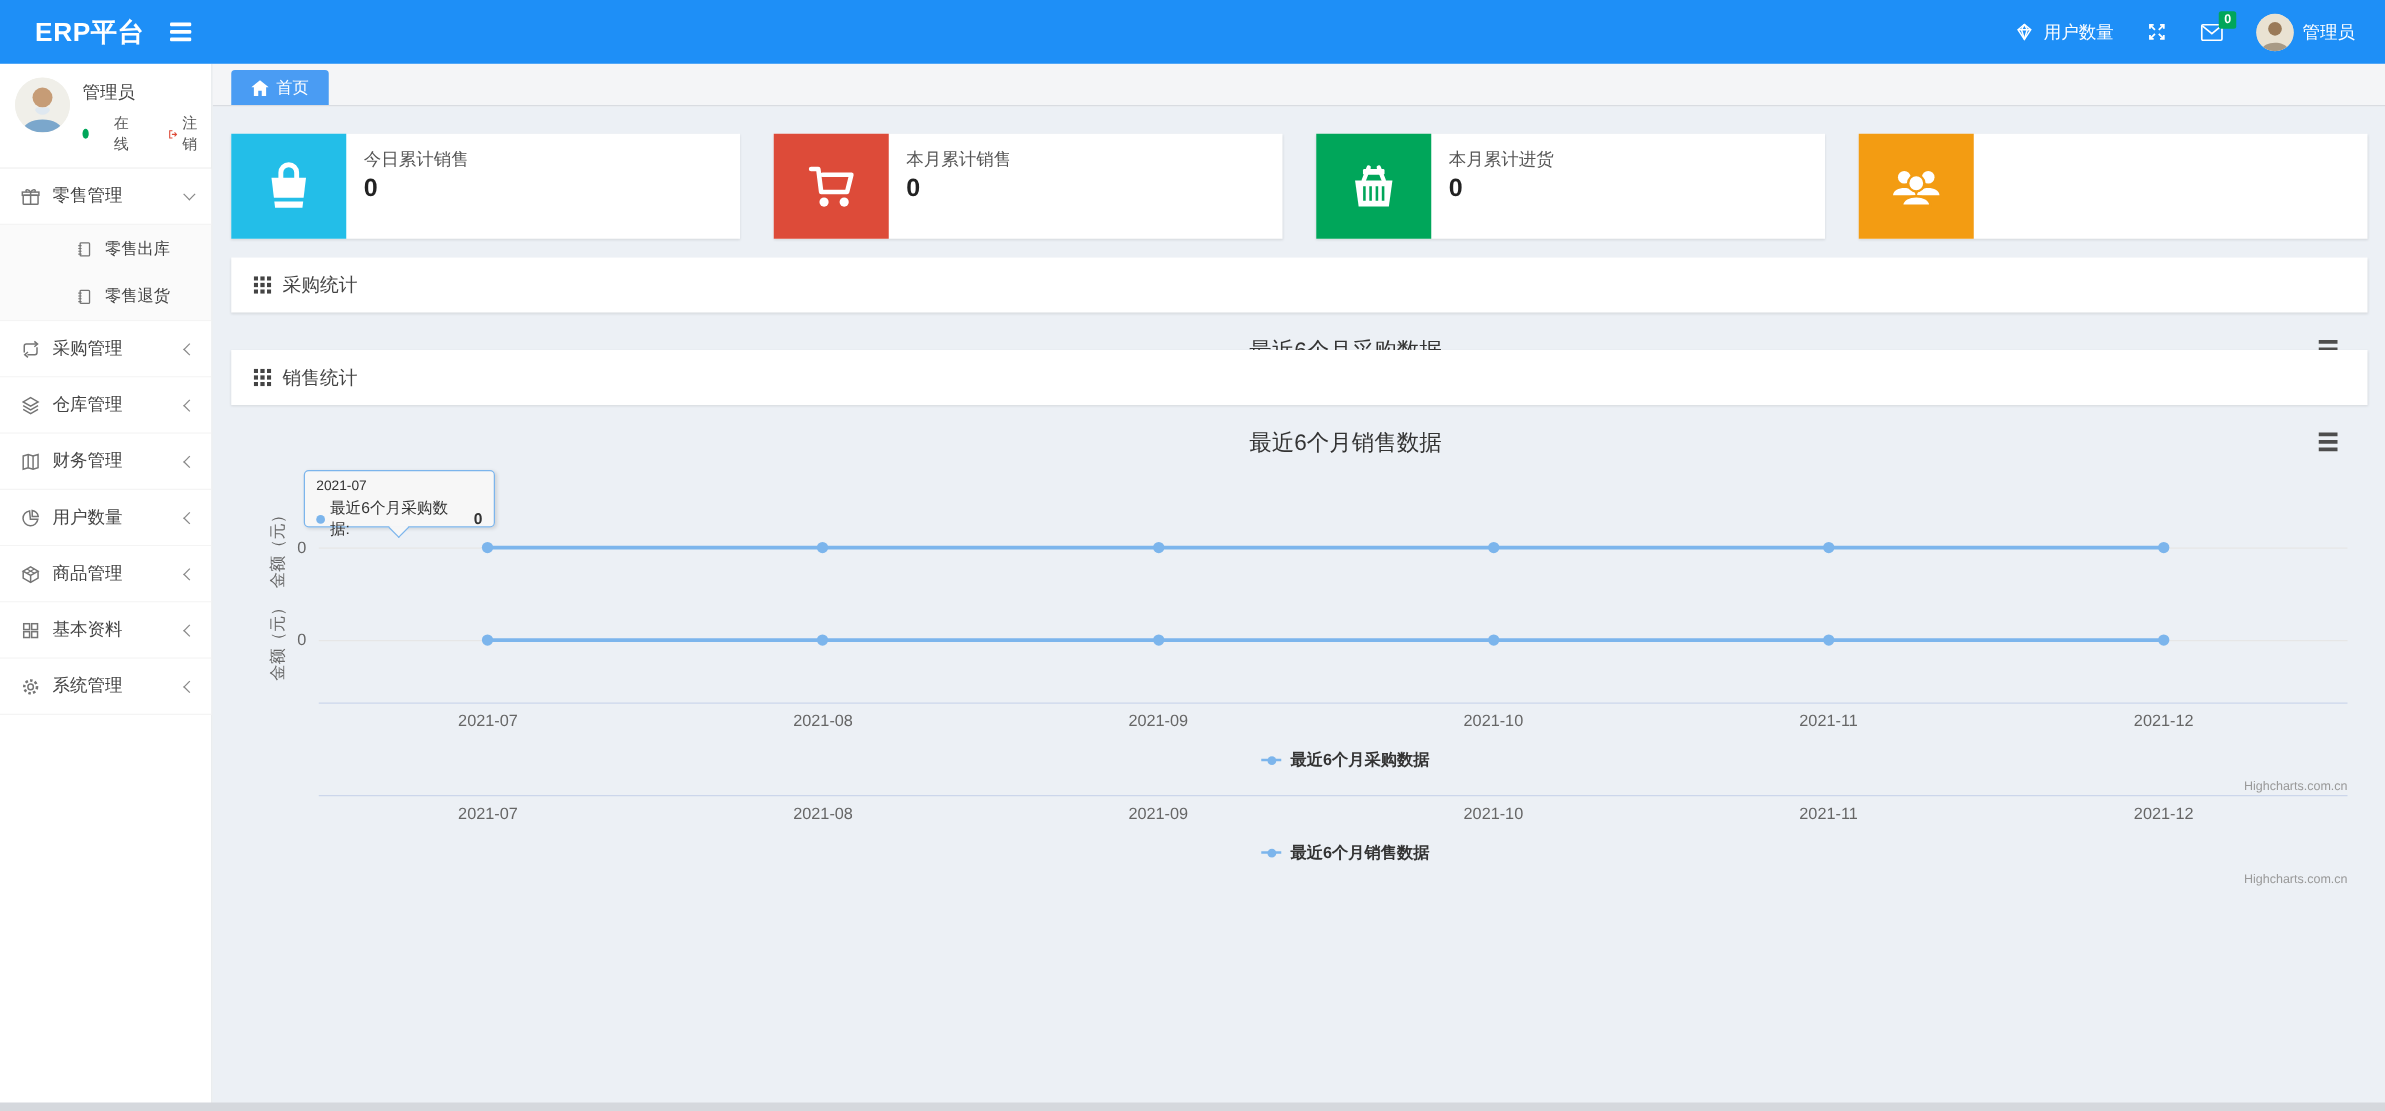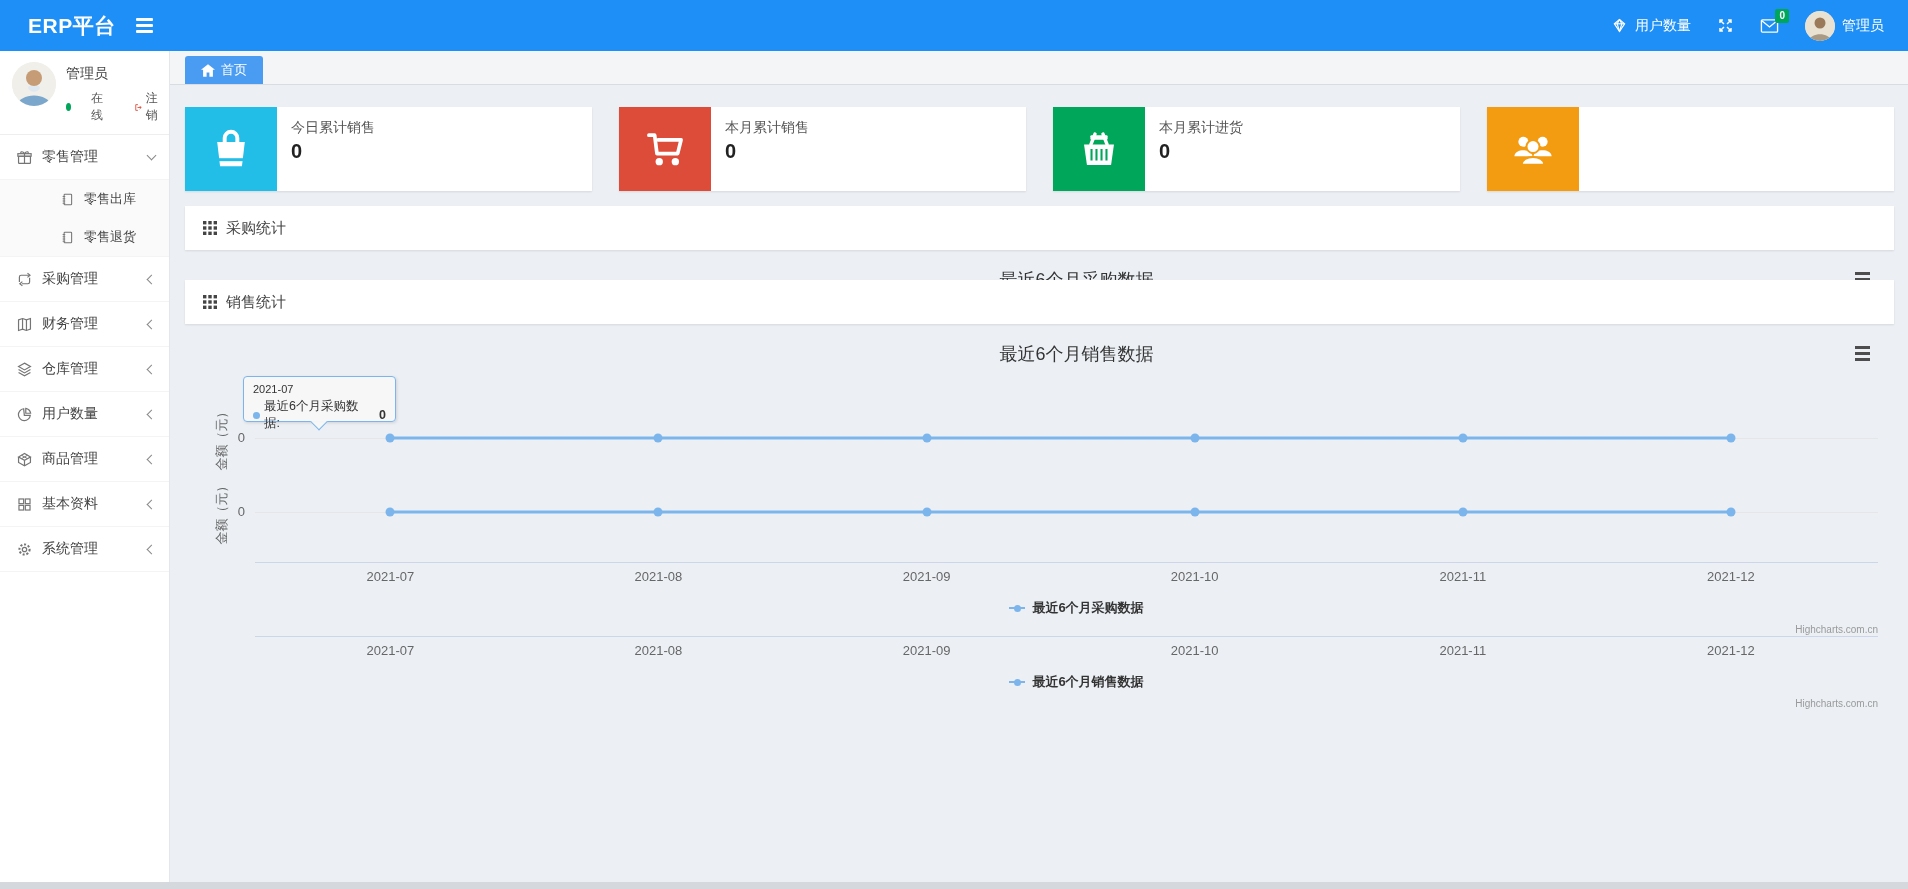--- a/index.html
+++ b/index.html
@@ -211,38 +211,38 @@
           </svg>
       </span>
       <span class="mi-label">采购管理</span>
       <span class="chev chev-left"></span>
     </li>
 
 
     <li class="menu-item">
       <span class="mi-icon">
         <svg width="17" height="17" viewBox="0 0 20 20" fill="none" stroke="#757575" stroke-width="1.4">
+            <path d="M10 2.5 L17 6.5 L10 10.5 L3 6.5 Z"></path>
+            <path d="M3 10 L10 14 L17 10"></path>
+            <path d="M3 13.5 L10 17.5 L17 13.5"></path>
+          </svg>
+      </span>
+      <span class="mi-label">仓库管理</span>
+      <span class="chev chev-left"></span>
+    </li>
+
+    <li class="menu-item">
+      <span class="mi-icon">
+        <svg width="17" height="17" viewBox="0 0 20 20" fill="none" stroke="#757575" stroke-width="1.4">
             <path d="M3 4.5 L7.7 3 L12.3 4.5 L17 3 V15.5 L12.3 17 L7.7 15.5 L3 17 Z"></path>
             <path d="M7.7 3 V15.5"></path>
             <path d="M12.3 4.5 V17"></path>
           </svg>
       </span>
       <span class="mi-label">财务管理</span>
-      <span class="chev chev-left"></span>
-    </li>
-
-    <li class="menu-item">
-      <span class="mi-icon">
-        <svg width="17" height="17" viewBox="0 0 20 20" fill="none" stroke="#757575" stroke-width="1.4">
-            <path d="M10 2.5 L17 6.5 L10 10.5 L3 6.5 Z"></path>
-            <path d="M3 10 L10 14 L17 10"></path>
-            <path d="M3 13.5 L10 17.5 L17 13.5"></path>
-          </svg>
-      </span>
-      <span class="mi-label">仓库管理</span>
       <span class="chev chev-left"></span>
     </li>
 
     <li class="menu-item">
       <span class="mi-icon">
         <svg width="17" height="17" viewBox="0 0 20 20" fill="none" stroke="#757575" stroke-width="1.4">
             <path d="M9 3.2 A7 7 0 1 0 16.8 11 H9.8 Z"></path>
             <path d="M11.5 2.8 A7 7 0 0 1 17.2 8.5 H11.5 Z"></path>
           </svg>
       </span>

